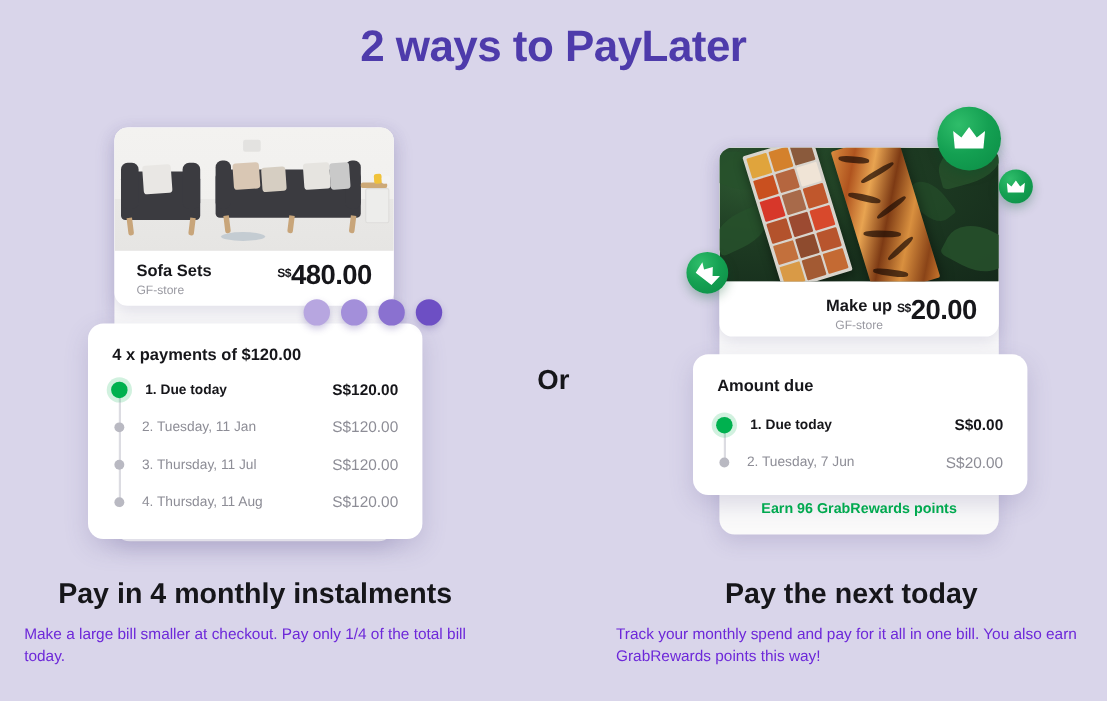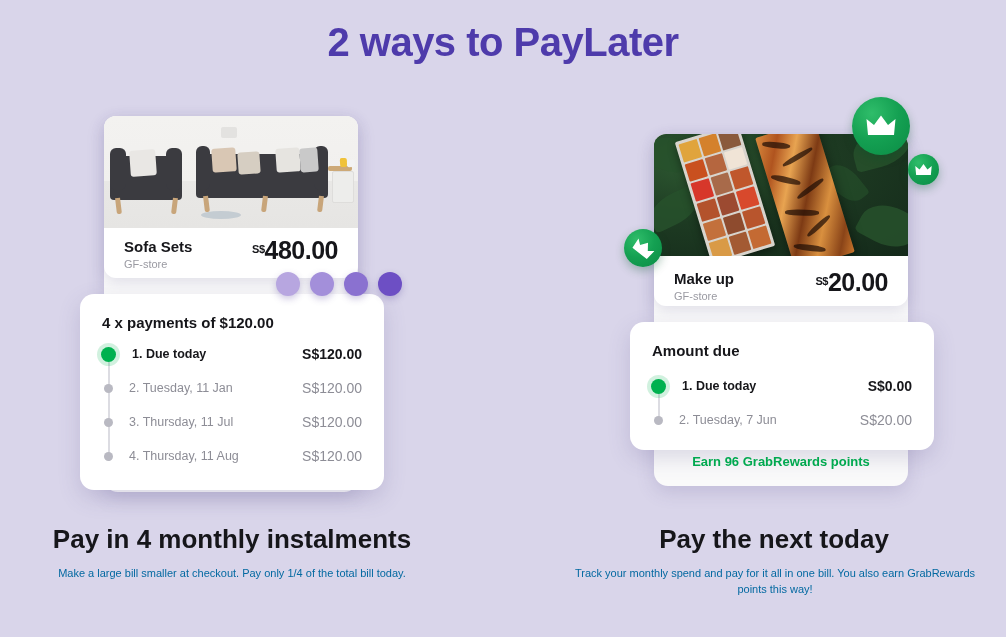--- a/index.html
+++ b/index.html
@@ -76,21 +76,21 @@
   .crown svg{display:block;}
 
   
   .rewards{
     position:absolute;text-align:center;width:100%;
     font-size:13px;font-weight:bold;color:#00a94f;
   }
 
   
   .cap-h{position:absolute;text-align:center;font-size:26px;font-weight:bold;color:#16161a;}
-  .cap-p{position:absolute;text-align:center;font-size:11px;color:#0369a1;line-height:1.45;}
+  .cap-p{position:absolute;font-size:14px;color:#6d28d9;line-height:1.45;}
 
   
   .sofa-scene{position:absolute;inset:0;background:
      linear-gradient(180deg,#f3f2f0 0%,#f1f0ee 58%,#e9e8e6 58%,#e6e5e3 100%);}
   .s-wall{position:absolute;left:46%;top:10%;width:16px;height:11px;background:#e3e2e0;border-radius:2px;}
   .s-sofa{position:absolute;background:#3b3b40;border-radius:7px 7px 4px 4px;}
   .s-leg{position:absolute;width:5px;height:16px;background:#c8a57a;border-radius:0 0 2px 2px;transform:rotate(7deg);}
   .s-leg.l{transform:rotate(-7deg);}
   .s-pillow{position:absolute;border-radius:3px;transform:rotate(-4deg);}
   .s-table{position:absolute;background:#ededeb;border:1px solid #dedddb;border-radius:2px;}
@@ -192,20 +192,21 @@
           <span class="row-label">4. Thursday, 11 Aug</span>
           <span class="row-amt">S$120.00</span>
         </div>
       </div>
     </div>
 
     <div class="cap-h" style="left:0;top:524px;width:464px;">Pay in 4 monthly instalments</div>
     <div class="cap-p" style="left:22px;top:566px;width:420px;">Make a large bill smaller at checkout. Pay only 1/4 of the total bill today.</div>
   </div>
 
+  <div class="or">Or</div>
 
   <div>
 
     <div class="back-card" style="left:654px;top:134px;width:254px;height:352px;"></div>
 
     <div class="prod-card" style="left:654px;top:134px;width:254px;height:172px;">
       <div class="photo" style="height:122px;">
         <div class="mk-scene">
           <div class="mk-leaf" style="left:-10px;top:4px;width:56px;height:34px;transform:rotate(20deg);"></div>
           <div class="mk-leaf" style="left:-6px;top:60px;width:52px;height:30px;transform:rotate(-25deg);"></div>
@@ -240,21 +241,21 @@
             <div class="mk-stripe" style="left:4px;top:10px;width:28px;height:6px;transform:rotate(22deg);"></div>
             <div class="mk-stripe" style="left:18px;top:28px;width:34px;height:5px;transform:rotate(-14deg);"></div>
             <div class="mk-stripe" style="left:2px;top:46px;width:30px;height:6px;transform:rotate(30deg);"></div>
             <div class="mk-stripe" style="left:22px;top:62px;width:32px;height:5px;transform:rotate(-20deg);"></div>
             <div class="mk-stripe" style="left:6px;top:82px;width:34px;height:6px;transform:rotate(18deg);"></div>
             <div class="mk-stripe" style="left:20px;top:100px;width:30px;height:5px;transform:rotate(-26deg);"></div>
             <div class="mk-stripe" style="left:4px;top:118px;width:32px;height:6px;transform:rotate(24deg);"></div>
           </div>
         </div>
       </div>
-      <div class="prod-info" style="padding-top:14px;">
+      <div class="prod-info" style="padding-top:14px;text-align:center;">
         <div class="prod-name">Make up</div>
         <div class="prod-store">GF-store</div>
         <div class="price" style="top:12px;">
           <span class="cur">S$</span><span class="amt">20.00</span>
         </div>
       </div>
     </div>
 
     <div class="crown" style="left:852px;top:97px;width:58px;height:58px;">
       <svg width="30" height="24" viewBox="0 0 30 24" aria-hidden="true">

